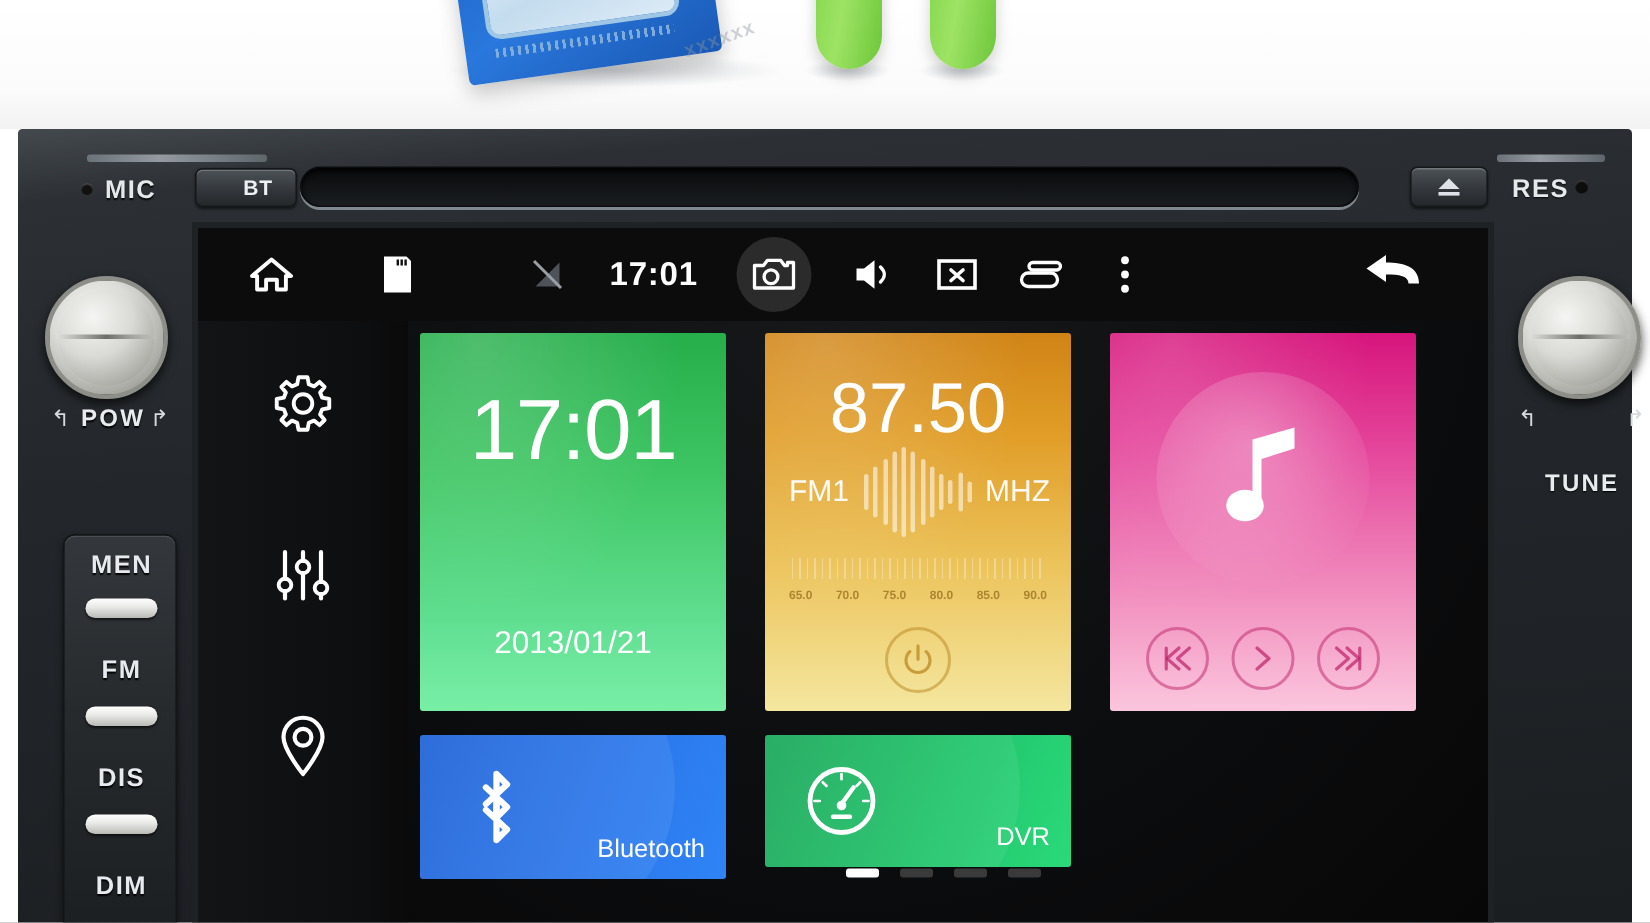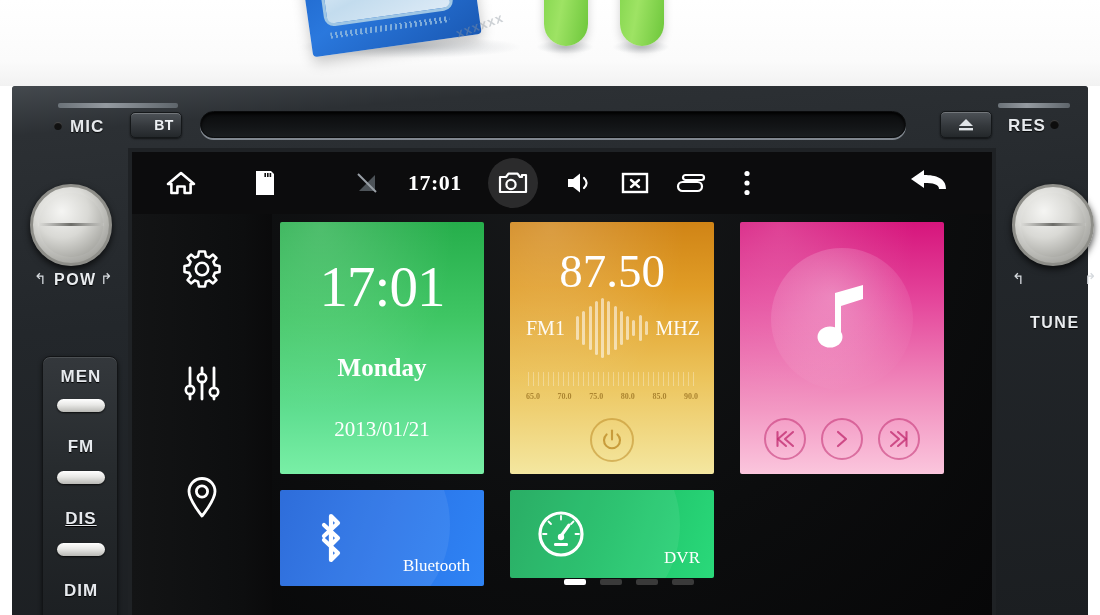--- a/index.html
+++ b/index.html
@@ -90,21 +90,21 @@
     border-radius:50%; background:#0d0d0d; box-shadow: inset 0 1px 1px rgba(255,255,255,.22);
   }
   .bezel-label {
     position:absolute; color:#e6e9ec; font-weight:bold; letter-spacing:1px;
     text-shadow: 0 1px 1px rgba(0,0,0,.85);
   }
   .lbl-mic { left:58px; top:31px; font-size:17px; }
   .lbl-res { left:996px; top:30px; font-size:17px; }
 
   .btn-bt {
-    position:absolute; left:118px; top:26px; width:52px; height:26px;
+    position:absolute; left:118px; top:26px; width:68px; height:26px;
     border-radius: 5px;
     background: linear-gradient(180deg,#4d5257 0%,#34383c 55%,#24282b 100%);
     border:1px solid #15181a;
     box-shadow: inset 0 1px 0 rgba(255,255,255,.22), 0 1px 2px rgba(0,0,0,.6);
     display:flex; align-items:center; justify-content:center;
     color:#eef1f4; font-size:14px; font-weight:bold; letter-spacing:.5px;padding-left:16px;
   }
   .btn-eject {
     position:absolute; left:928px; top:25px; width:52px; height:27px;
     border-radius: 5px;
@@ -172,21 +172,20 @@
   .screen {
     position:absolute; left:116px; top:62px; width:868px; height:467px;
     background:#0a0a0a;
     border-left:4px solid #1f2225; border-top:4px solid #1f2225; border-right:4px solid #1f2225;
     overflow:hidden;
   }
   .screen-inner {
     position:absolute; left:0; top:0; right:0; bottom:0;
     background:
       radial-gradient(ellipse at 50% 0%, #17191b 0%, #0c0d0e 60%, #070708 100%);
-    font-family: Liberation Serif, serif;
   }
 
   
   .statusbar {
     position:absolute; left:0; top:0; width:100%; height:62px;
     display:flex; align-items:center;
     background:#0c0c0d;
   }
   .sb-left { display:flex; align-items:center; gap:54px; padding-left:34px; }
   .sb-center { display:flex; align-items:center; gap:26px; margin-left:auto; margin-right:auto; }
@@ -334,21 +333,21 @@
     <div class="knob knob-tune"></div>
     <div class="arrow" style="left:1000px; top:184px;">↰</div>
     <div class="knob-cap cap-tune">TUNE</div>
     <div class="arrow" style="left:1072px; top:184px;">↱</div>
 
     <div class="side-col col-left">
       <div class="side-btn-label" style="left:0; top:10px;">MEN</div>
       <div class="pill" style="top:42px;"></div>
       <div class="side-btn-label" style="left:0; top:80px;">FM</div>
       <div class="pill" style="top:114px;"></div>
-      <div class="side-btn-label" style="left:0; top:152px;text-decoration:underline;">DIS</div>
+      <div class="side-btn-label" style="left:0; top:152px;">DIS</div>
       <div class="pill" style="top:186px;"></div>
       <div class="side-btn-label" style="left:0; top:224px;">DIM</div>
     </div>
 
 
     <div class="screen">
       <div class="screen-inner">
 
         <div class="statusbar">
           <div class="sb-left">
@@ -445,21 +444,20 @@
               <circle cx="23" cy="17.5" r="5.6" fill="none" stroke="#fff" stroke-width="2.8"></circle>
             </svg>
           </div>
         </div>
 
         <div class="tiles">
 
           <div class="tile t-clock">
             <div class="tile-sheen"></div>
             <div class="clk-time">17:01</div>
-            <div class="clk-day">Monday</div>
             <div class="clk-date">2013/01/21</div>
           </div>
 
           <div class="tile t-radio">
             <div class="tile-sheen"></div>
             <div class="rd-freq">87.50</div>
             <div class="rd-bars">
               <i style="height:24px"></i>
                 <i style="height:34px"></i>
                 <i style="height:44px"></i>

